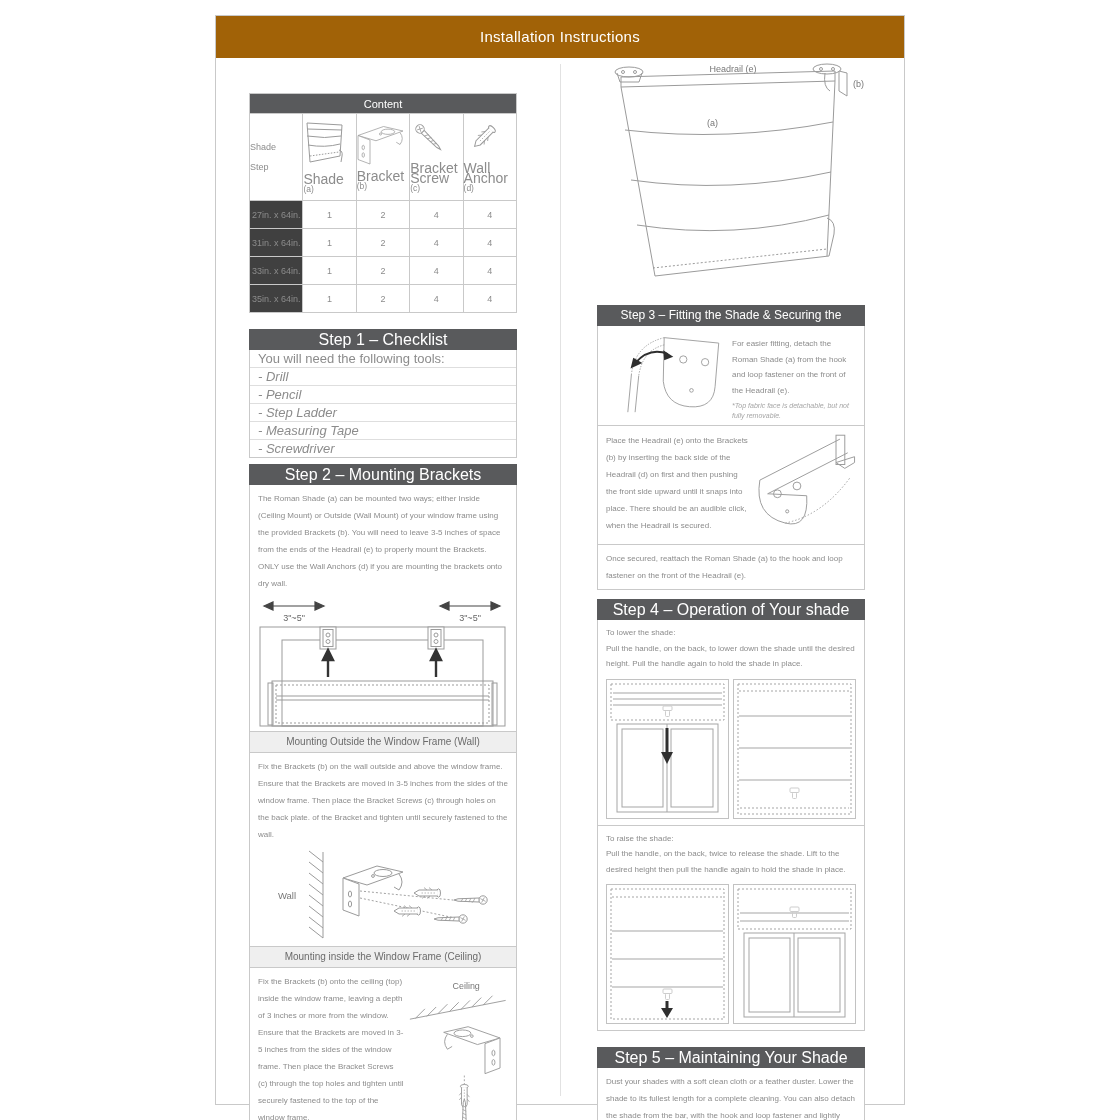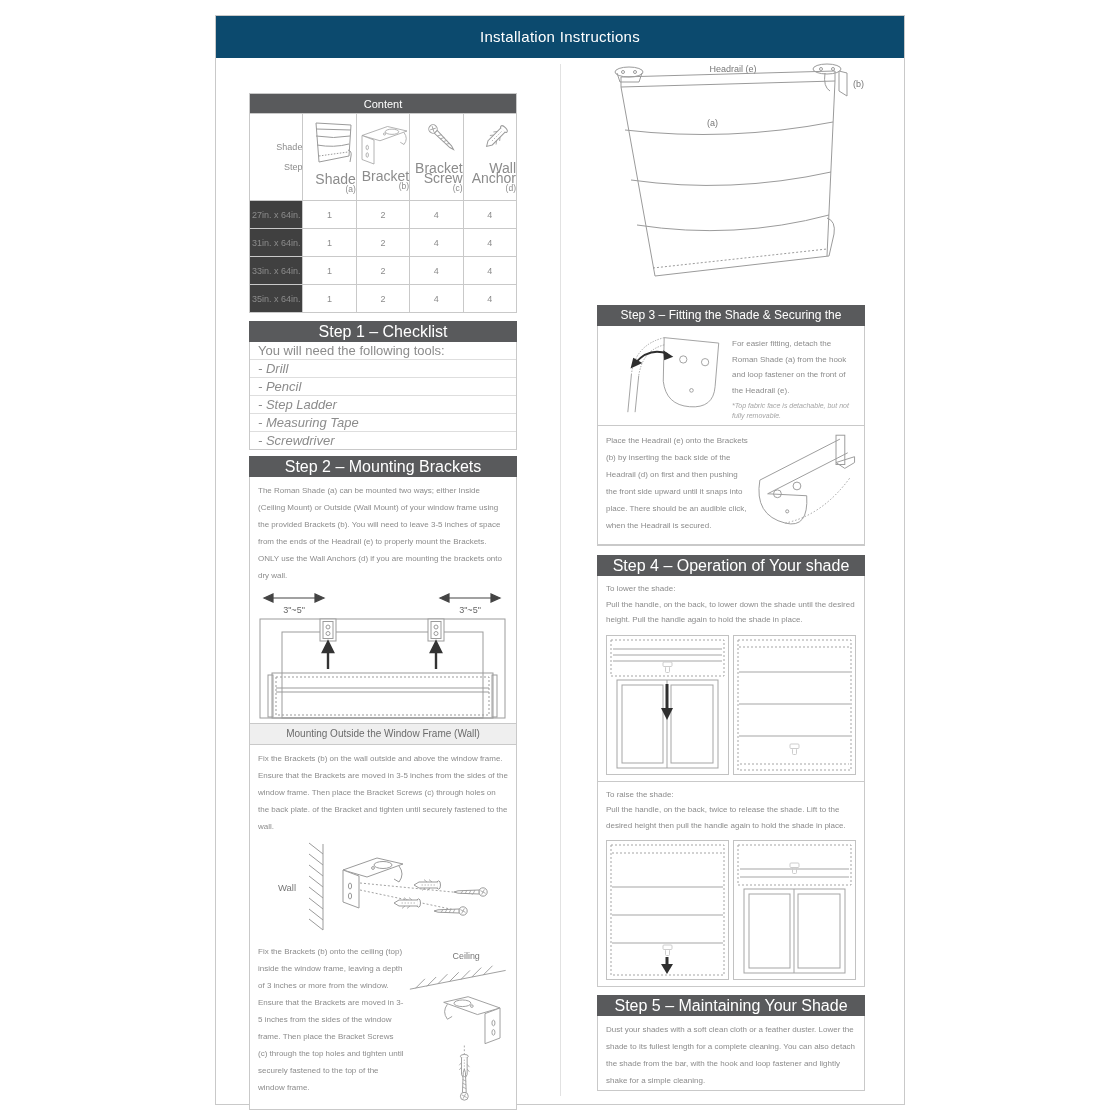--- a/index.html
+++ b/index.html
@@ -1,38 +1,38 @@
 <!DOCTYPE html>
 <html><head>
 <meta charset="utf-8">
 <style>
   html,body{margin:0;padding:0;background:#fff;}
   .canvas{position:relative;width:1120px;height:1120px;background:#fff;overflow:hidden;
           font-family:"Liberation Sans","DejaVu Sans",sans-serif;}
   .page{position:absolute;left:215px;top:15px;width:688px;height:1088px;border:1px solid #c9c9c9;background:#fff;}
-  .titlebar{position:absolute;left:0;top:0;width:100%;height:42px;background:#0c4a6e;color:#fff;
+  .titlebar{position:absolute;left:0;top:0;width:100%;height:42px;background:#a16207;color:#fff;
             text-align:center;line-height:42px;font-size:15px;letter-spacing:.3px;}
   .vline{position:absolute;left:344px;top:48px;width:1px;height:1032px;background:#e2e2e2;}
   .col{position:absolute;}
   .col-left{left:33px;top:77px;width:268px;}
   .col-right{left:381px;top:44px;width:268px;}
-  .sec{margin-bottom:8px;}
+  .sec{margin-bottom:16px;}
   .sec-hd{background:#595a5c;color:#fff;text-align:center;font-size:16px;height:21px;line-height:21px;}
   .sec-hd.small{font-size:12px;}
   .box{border:1px solid #c9c9c9;border-top:none;background:#fff;}
   .subhd{background:#efefef;border-top:1px solid #c9c9c9;border-bottom:1px solid #c9c9c9;
          text-align:center;font-size:10px;color:#6b6b6b;height:20px;line-height:20px;}
   .para{font-size:8px;line-height:17px;color:#8c8c8c;padding:5px 8px;text-align:left;}
   .para.tight{line-height:15.5px;}
   .note{font-style:italic;font-size:7px;color:#a5a5a5;line-height:10px;}
   
   table.ct{border-collapse:collapse;width:268px;table-layout:fixed;}
   table.ct td,table.ct th{border:1px solid #c9c9c9;padding:0;}
   .tbl-title{background:#595a5c;color:#fff;font-size:11px;font-weight:400;height:19px;}
-  .ct .hdr td{height:86px;vertical-align:middle;text-align:right;}
+  .ct .hdr td{height:86px;vertical-align:middle;text-align:left;}
   .ct .collabel{font-size:14px;color:#8c8c8c;line-height:10px;margin-top:2px;}
   .ct .colsub{font-size:8.5px;color:#8c8c8c;line-height:10px;}
   .ct .sizehd{font-size:9px;color:#8c8c8c;line-height:20px;background:#fff;}
   .ct .drow td{height:27px;text-align:center;font-size:9px;color:#8c8c8c;}
   .ct .sizecell{background:#404040;font-size:8px;}
   
   .rows{border:1px solid #c9c9c9;border-top:none;}
   .row{font-size:13px;color:#8c8c8c;height:17px;line-height:17px;padding-left:8px;text-align:left;}
   .row + .row{border-top:1px solid #dedede;font-style:italic;}
   .flex{display:flex;}
@@ -231,20 +231,21 @@
                 <line x1="103" y1="43" x2="216" y2="54"></line>
                 <line x1="103" y1="50" x2="198" y2="70"></line>
               </g>
               <use href="#anchor" transform="translate(183,45) rotate(90)"></use>
               <use href="#screw" transform="translate(226,52) rotate(90)"></use>
               <use href="#anchor" transform="translate(163,63) rotate(90)"></use>
               <use href="#screw" transform="translate(206,71) rotate(90)"></use>
             </svg>
           </div>
 
+          <div class="subhd">Mounting inside the Window Frame (Ceiling)</div>
           <div class="flex" style="padding:5px 8px 6px 8px">
             <div class="para" style="padding:0;width:156px">Fix the Brackets (b) onto the ceiling (top) inside the window frame, leaving a depth of 3 inches or more from the window. Ensure that the Brackets are moved in 3-5 inches from the sides of the window frame. Then place the Bracket Screws (c) through the top holes and tighten until securely fastened to the top of the window frame.</div>
             <svg width="106" height="160" viewBox="0 0 106 160" style="margin-left:4px">
               <text x="62" y="12" text-anchor="middle" font-size="9.5" fill="#777">Ceiling</text>
               <g stroke="#9b9b9b" stroke-width="1" fill="none">
                 <line x1="2" y1="44" x2="104" y2="24"></line>
                 <path d="M8,43 l10,-10 M20,41 l10,-10 M32,38 l10,-10 M44,36 l10,-10 M56,34 l10,-10 M68,31 l10,-10 M80,29 l10,-10"></path>
               </g>
               <use href="#bracket3d" transform="translate(98,50) scale(-1,1)"></use>
               <line x1="60" y1="104" x2="60" y2="114" stroke="#8a8a8a" stroke-width=".8" stroke-dasharray="2,2"></line>
@@ -322,20 +323,21 @@
                 <path d="M6,48 L88,6 M14,62 L96,20"></path>
                 <path d="M6,48 Q0,84 32,92 Q56,98 54,64 L14,62"></path>
                 <circle cx="24" cy="62" r="4"></circle>
                   <circle cx="44" cy="54" r="4"></circle>
                   <circle cx="34" cy="80" r="1.6"></circle>
                 <path d="M32,92 Q70,84 98,46" stroke-dasharray="1.5,2"></path>
               </g>
             </svg>
           </div>
           <div class="sep"></div>
+          <div class="para">Once secured, reattach the Roman Shade (a) to the hook and loop fastener on the front of the Headrail (e).</div>
         </div>
       </div>
 
       <div class="sec">
         <div class="sec-hd">Step 4 – Operation of Your shade</div>
         <div class="box">
           <div class="para" style="line-height:15.5px;padding-bottom:2px">
             <div>To lower the shade:</div>
             <div>Pull the handle, on the back, to lower down the shade until the desired height. Pull the handle again to hold the shade in place.</div>
           </div>

